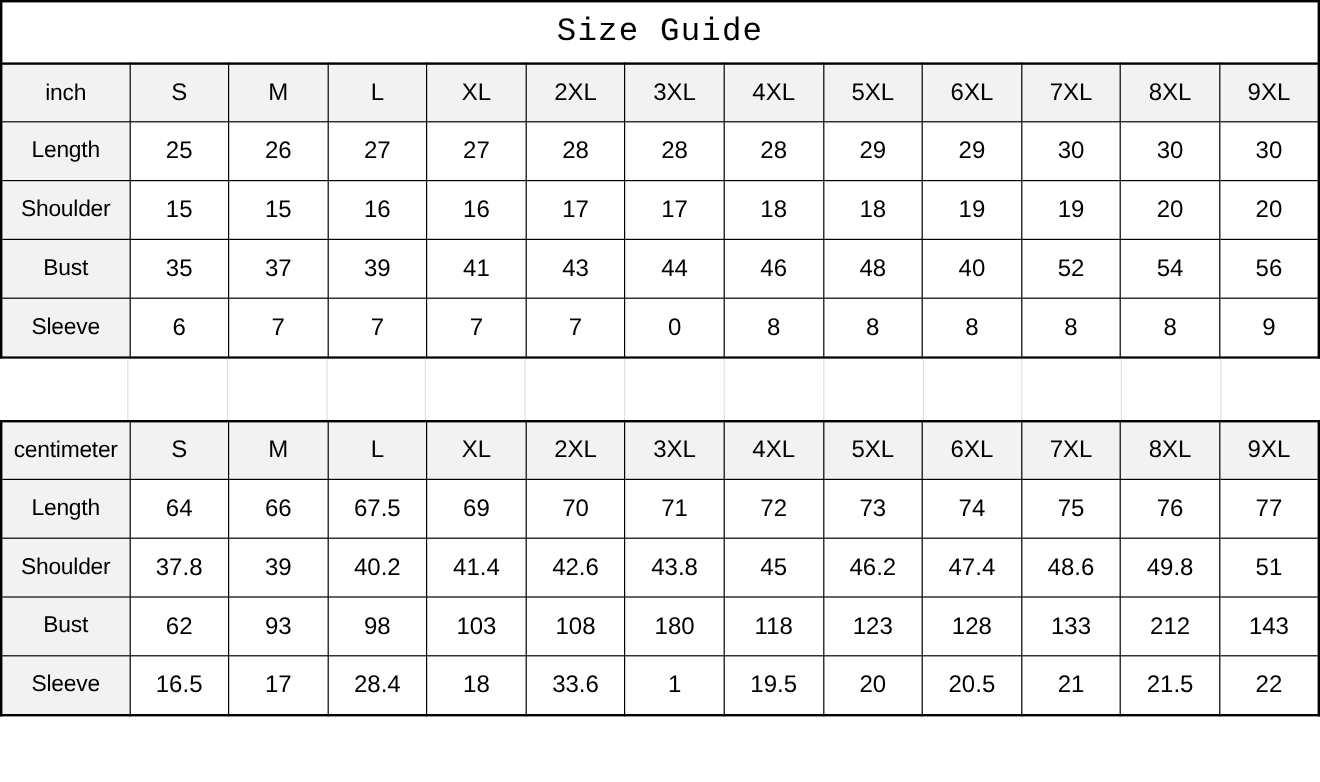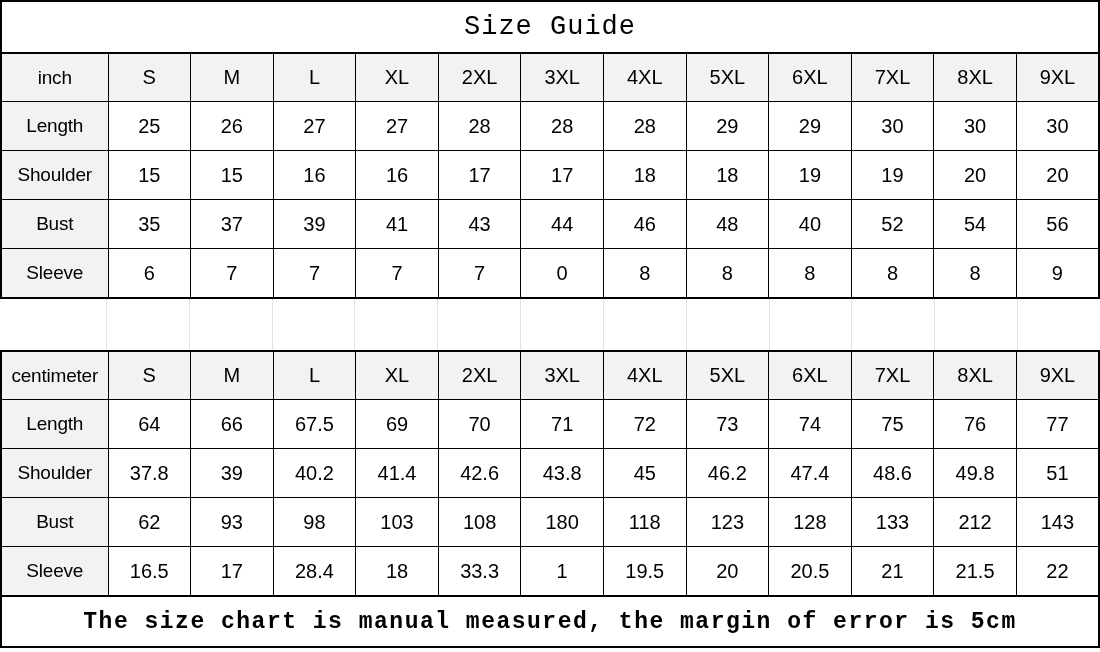--- a/index.html
+++ b/index.html
@@ -251,26 +251,25 @@
           <td>133</td>
           <td>212</td>
           <td>143</td>
         </tr>
         <tr>
           <th>Sleeve</th>
           <td>16.5</td>
           <td>17</td>
           <td>28.4</td>
           <td>18</td>
-          <td>33.3</td>
+          <td>33.6</td>
           <td>1</td>
           <td>19.5</td>
           <td>20</td>
           <td>20.5</td>
           <td>21</td>
           <td>21.5</td>
           <td>22</td>
         </tr>
       </tbody>
     </table>
 
-  <div class="footer-bar">The size chart is manual measured, the margin of error is 5cm</div>
 </div>
 
 </body></html>

